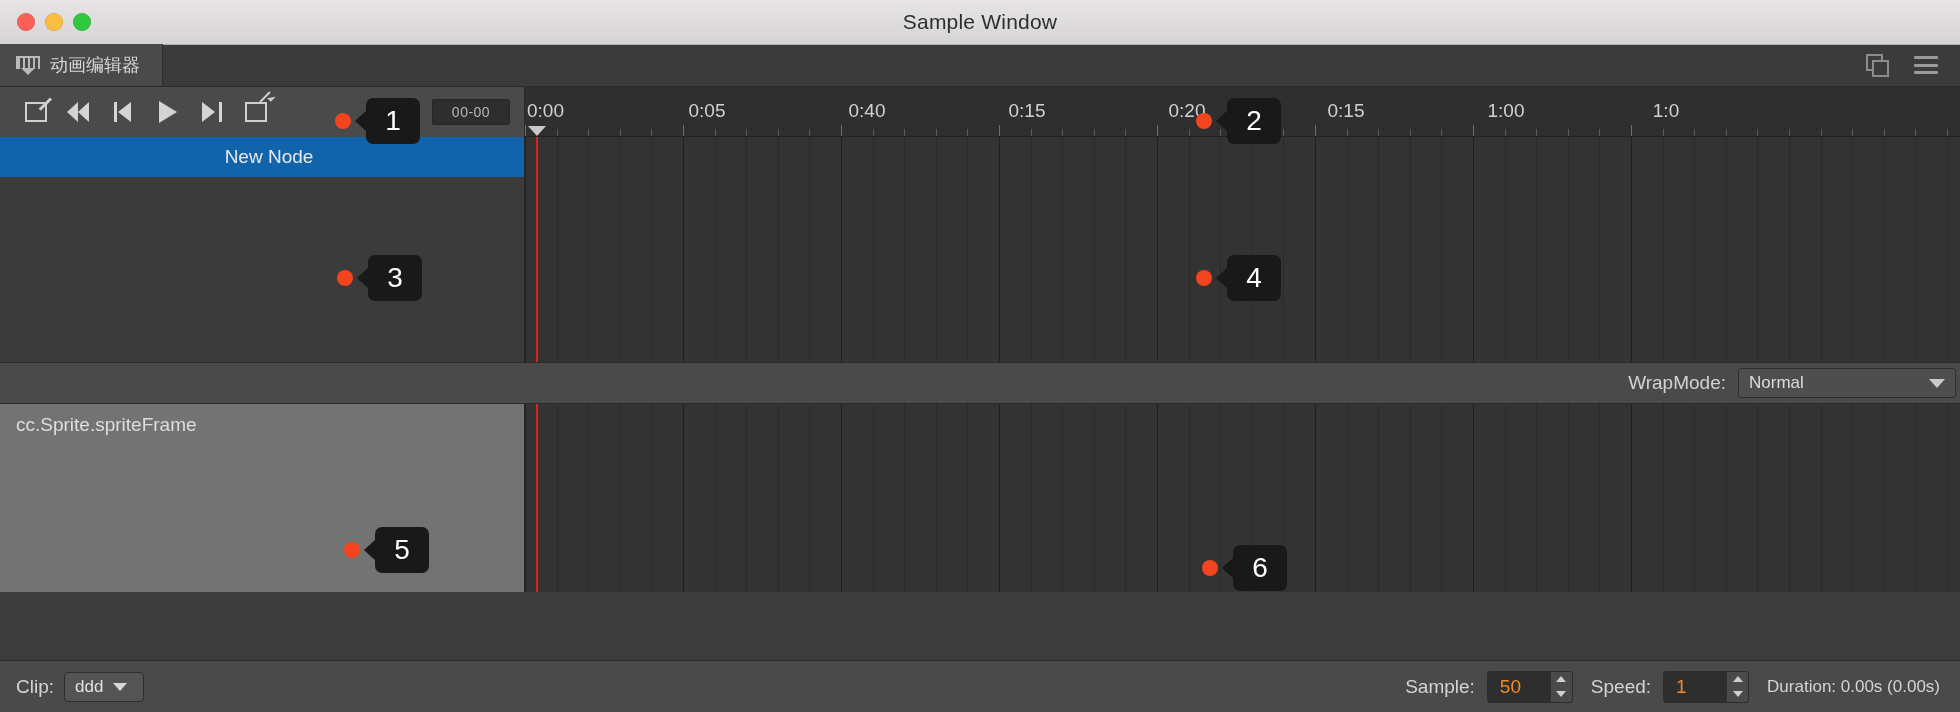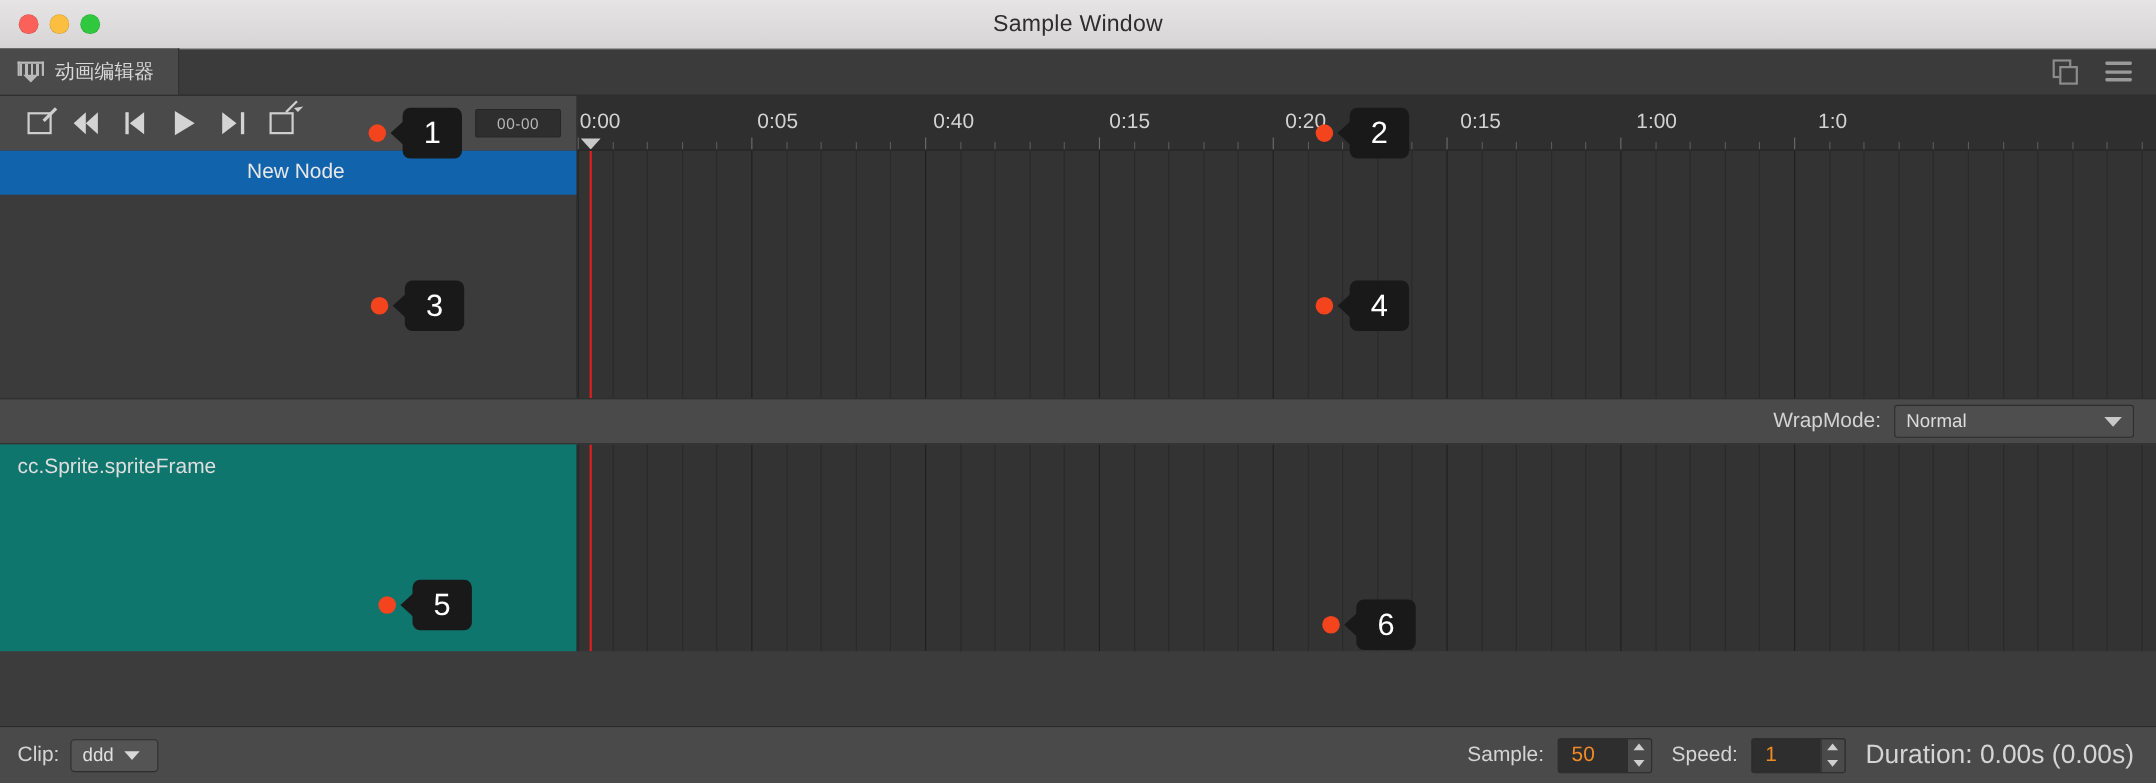--- a/index.html
+++ b/index.html
@@ -215,38 +215,38 @@
     position: relative;
   }
   .plus-btn::before, .plus-btn::after {
     content:""; position:absolute; background:#4a4a4a;
   }
   .plus-btn::before { left:4px; top:9px; width:12px; height:3px; }
   .plus-btn::after  { left:8.5px; top:4px; width:3px; height:12px; }
   .prop-header-right {
     flex: 1 1 auto; height: 42px; background: #4a4a4a;
     display: flex; align-items: center; justify-content: flex-end;
-    padding-right: 20px; gap: 12px;
+    padding-right: 4px; gap: 12px;
     border-top: 1px solid #2b2b2b; border-bottom: 1px solid #2b2b2b;
   }
   .wrap-label { color: #d2d2d2; font-size: 19px; }
   .select-box {
     width: 218px; height: 30px; background: #4e4e4e;
     border: 1px solid #2e2e2e; border-radius: 3px;
     display: flex; align-items: center; padding: 0 10px;
     color: #dcdcdc; font-size: 17px;
   }
   .caret {
     margin-left: auto; width: 0; height: 0;
     border-left: 8px solid transparent; border-right: 8px solid transparent;
     border-top: 9px solid #c9c9c9;
   }
 
   
-  .prop-list { height: 188px; background: #0f766e; position: relative; }
+  .prop-list { height: 188px; background: #737373; position: relative; }
   .prop-row {
     height: 42px; display: flex; align-items: center;
     padding-left: 16px; color: #dedede; font-size: 19px;
   }
   .prop-track { height: 188px; background: #333333; position: relative; overflow: hidden; }
 
   
   .statusbar {
     height: 52px; flex: 0 0 52px; background: #4a4a4a;
     border-top: 1px solid #2b2b2b;
@@ -274,21 +274,21 @@
     width: 62px; background: #2e2e2e; color: #f08a24; font-size: 19px;
     display: flex; align-items: center; padding-left: 12px;
   }
   .spin-btns {
     width: 22px; background: #4a4a4a; border-left: 1px solid #2e2e2e;
     display: flex; flex-direction: column; justify-content: space-around; align-items: center;
   }
   .spin-up, .spin-dn { width:0;height:0;border-left:5px solid transparent;border-right:5px solid transparent; }
   .spin-up { border-bottom: 6px solid #cfcfcf; }
   .spin-dn { border-top: 6px solid #cfcfcf; }
-  .duration { color: #d4d4d4; font-size: 24px; white-space: nowrap; }
+  .duration { color: #d4d4d4; font-size: 17px; white-space: nowrap; }
 
   
   .marker { position: absolute; display: flex; align-items: center; z-index: 20; }
   .marker .mdot {
     width: 16px; height: 16px; border-radius: 50%; background: #f4441e;
     flex: 0 0 16px;
   }
   .marker .mtail {
     width: 0; height: 0; margin-left: 4px;
     border-top: 11px solid transparent; border-bottom: 11px solid transparent;

